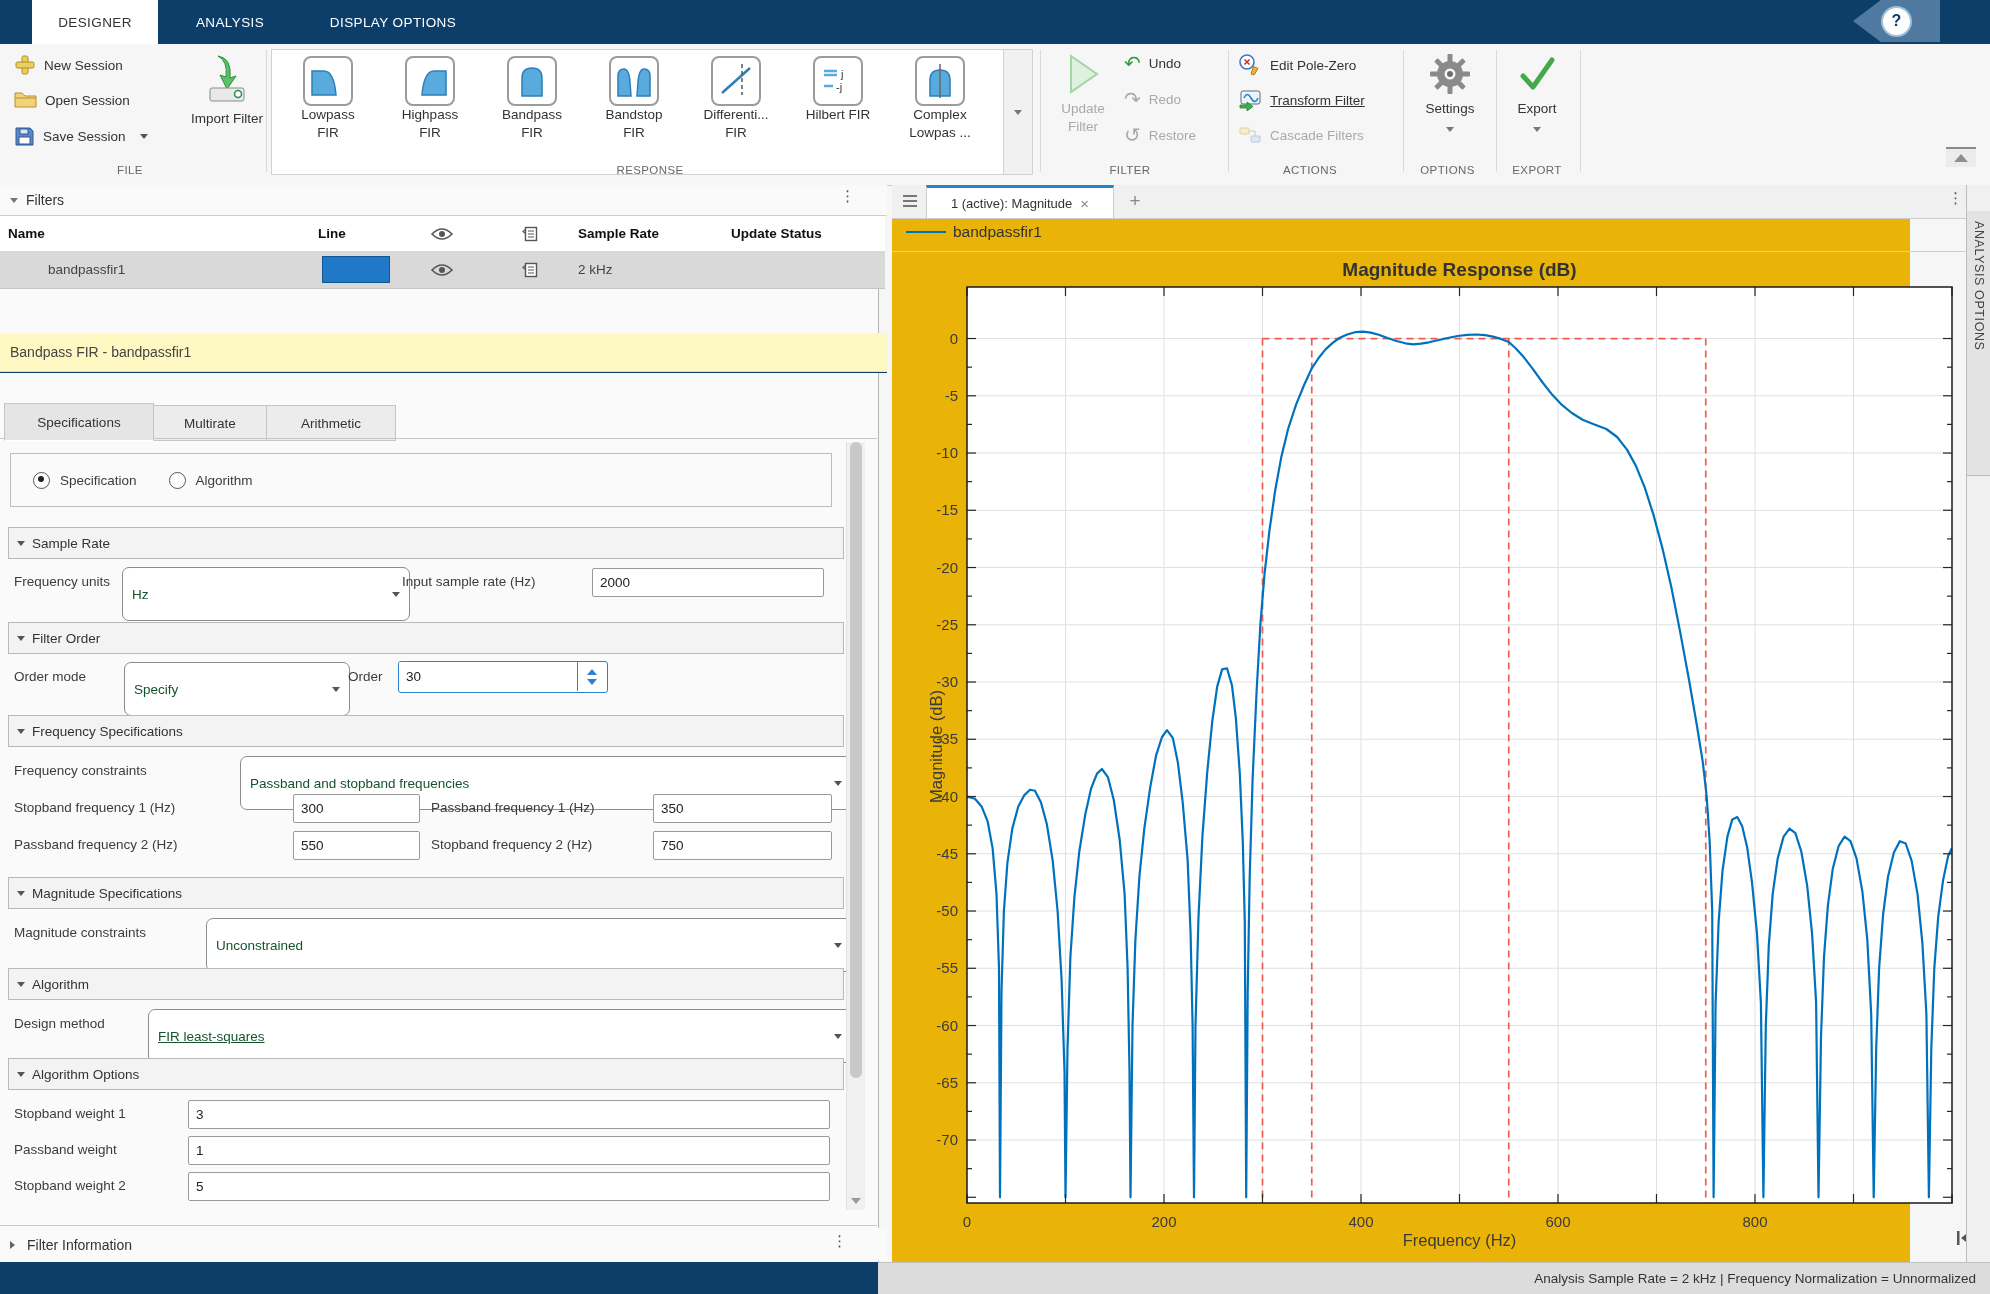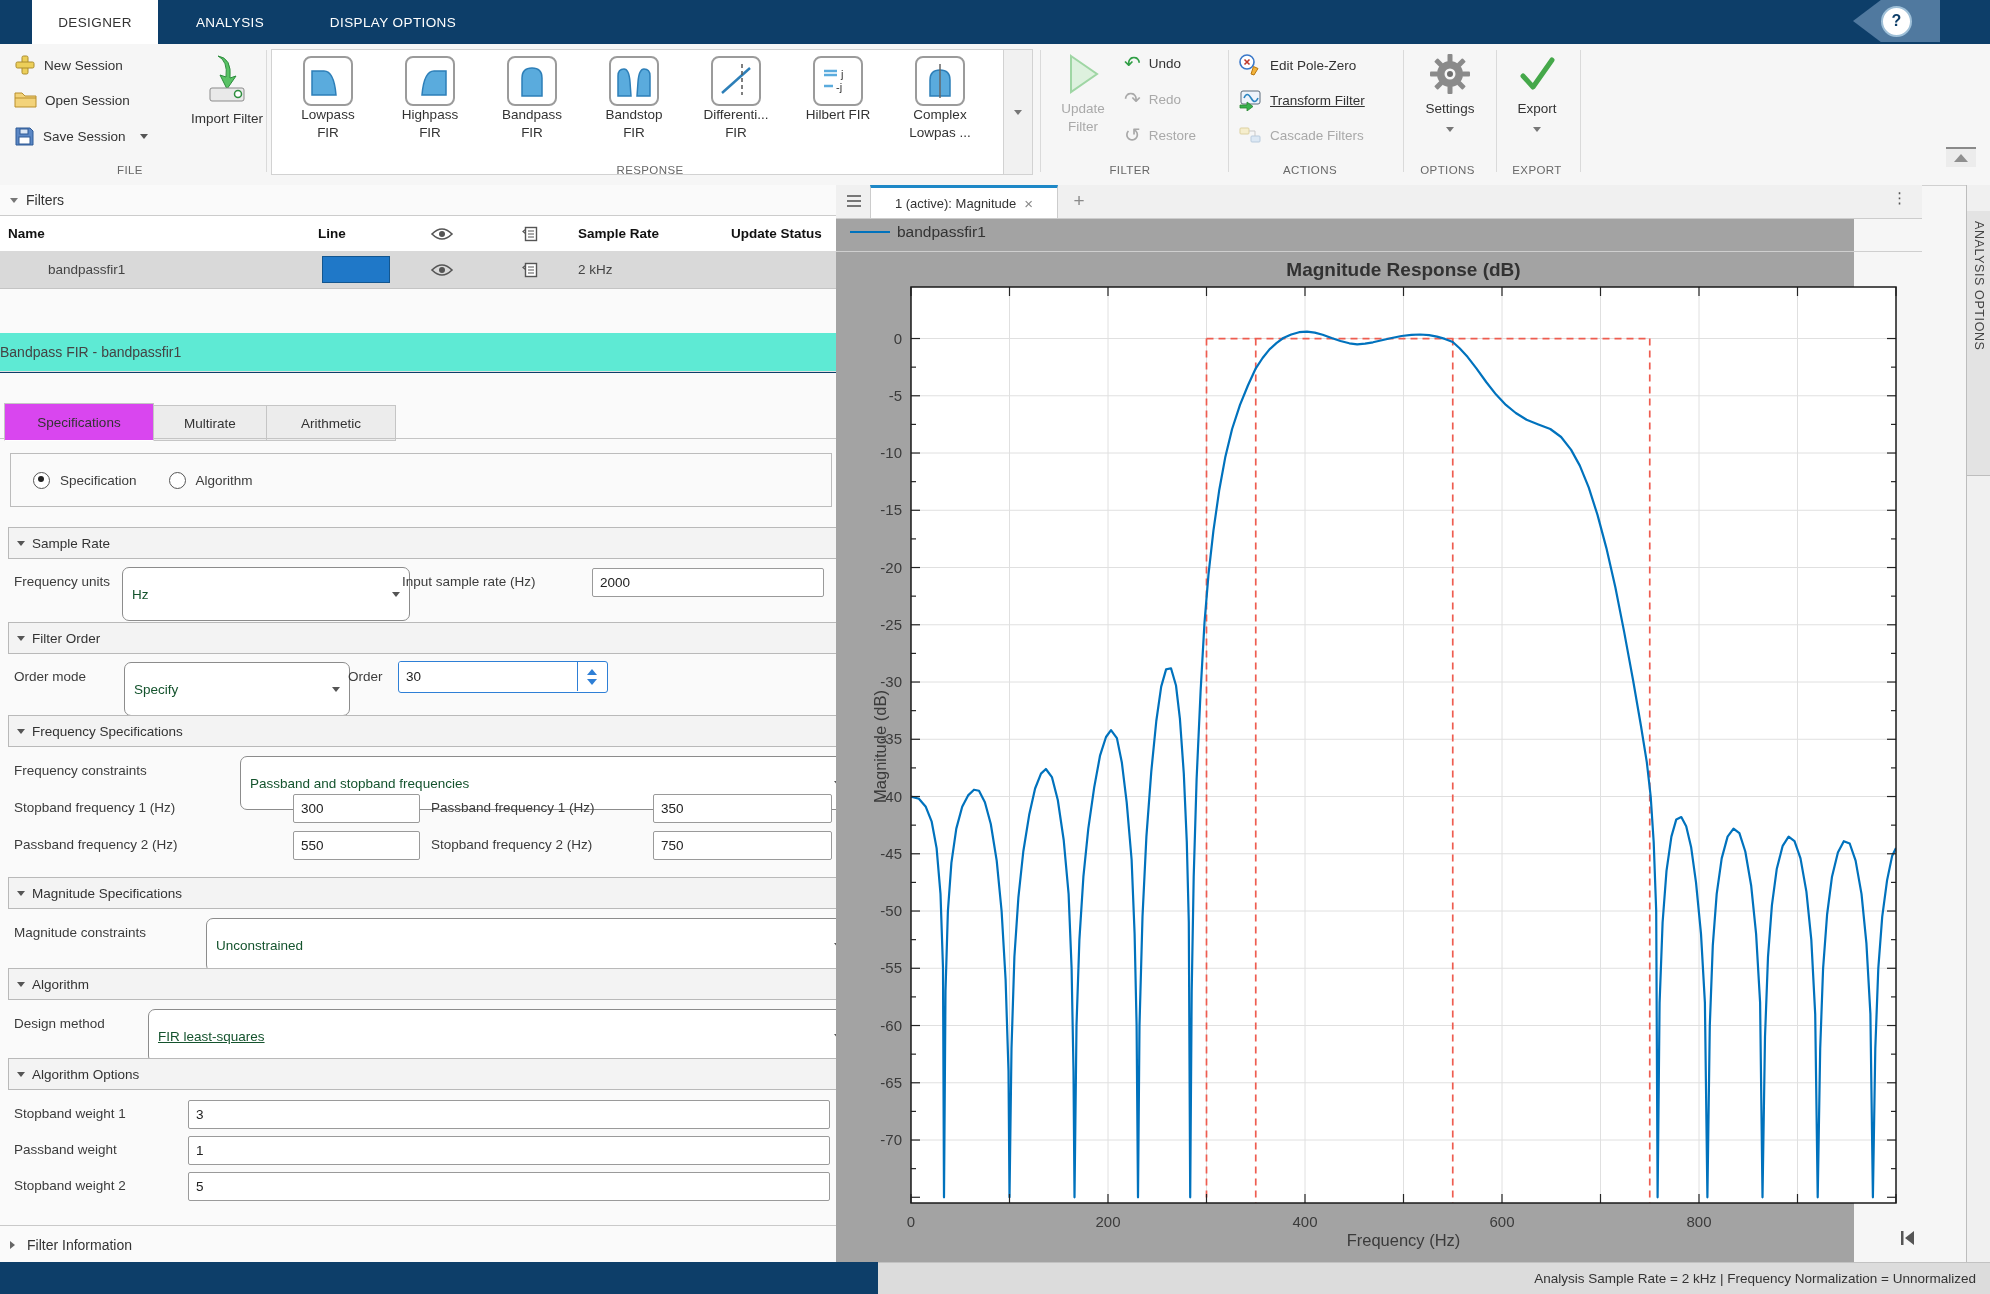--- a/index.html
+++ b/index.html
@@ -26,32 +26,32 @@
   .carr{width:0;height:0;border-top:4px solid transparent;border-bottom:4px solid transparent;border-left:5px solid #666;display:inline-block;}
   .glyphbtn{font-size:20px;line-height:20px;}
   
   .leftpanel{left:0;top:185px;width:878px;height:1077px;background:#fafafa;border-right:1px solid #b5b5b5;}
   .panelhdr{display:flex;align-items:center;gap:8px;padding-left:10px;font-size:14px;color:#333;background:#fafafa;border-bottom:1px solid #d9d9d9;}
   .dots{color:#555;font-size:15px;letter-spacing:0;line-height:5px;text-align:center;cursor:pointer;}
   .thead{font-weight:bold;font-size:13.5px;color:#111;background:#fff;display:flex;align-items:center;padding-left:8px;border-right:1px solid #cccccc;border-bottom:1px solid #cccccc;border-top:1px solid #cccccc;}
   .tcell{font-size:13.5px;color:#444;background:#d9d9d9;display:flex;align-items:center;padding-left:8px;border-right:1px solid #c4c4c4;border-bottom:1px solid #c4c4c4;}
   .navybar{background:#0d3e69;color:#fff;display:flex;align-items:center;gap:9px;padding-left:10px;font-size:14px;}
   .ptab{display:flex;align-items:center;justify-content:center;font-size:13.5px;color:#333;background:#ececec;border:1px solid #c5c5c5;cursor:pointer;}
-  .ptab.active{background:#d946ef;border-bottom:1px solid #fff;}
+  .ptab.active{background:#e5e5e5;border-bottom:1px solid #fff;}
   .groupbox{border:1px solid #bcbcbc;background:#fafafa;}
   .radio{width:15px;height:15px;border-radius:50%;border:1.5px solid #555;background:#fff;display:inline-block;position:relative;}
   .radio.sel::after{content:"";position:absolute;left:3.5px;top:3.5px;width:6px;height:6px;border-radius:50%;background:#222;}
   .sechdr{border:1px solid #b9b9b9;background:#f3f3f3;display:flex;align-items:center;gap:7px;padding-left:8px;font-size:13.5px;color:#333;}
   .lbl{font-size:13.5px;color:#3c3c3c;}
   .dd{background:#fff;border:1px solid #8c8c8c;border-radius:7px;display:flex;align-items:center;justify-content:space-between;padding:11px 9px;font-size:13.5px;color:#14532d;cursor:pointer;}
   .inp{background:#fff;border:1px solid #9a9a9a;border-radius:2px;font-size:13.5px;color:#222;padding:0 7px;font-family:"Liberation Sans",sans-serif;box-sizing:border-box;}
   .scrolltrack{background:#f0f0f0;border-left:1px solid #e2e2e2;}
   .scrollthumb{background:#c9c9c9;border-radius:7px;}
   
-  .rightpanel{left:836px;top:185px;width:1018px;height:1077px;background:#a3a3a3;}
+  .rightpanel{left:892px;top:185px;width:1018px;height:1077px;background:#eab308;}
   .plottabbar{left:0;top:0;width:1086px;height:33px;background:#f0f0f0;border-bottom:1px solid #ccc;}
   .plottab{background:#fff;border-left:1px solid #ccc;border-right:1px solid #ccc;border-top:3px solid #1e88c7;display:flex;align-items:center;gap:8px;justify-content:center;font-size:13px;color:#333;}
   .grid{stroke:#e0e0e0;stroke-width:1;}
   .tick{stroke:#262626;stroke-width:1.2;}
   .xt{font-size:15px;fill:#3b3b3b;text-anchor:middle;font-family:"Liberation Sans",sans-serif;}
   .yt{font-size:15px;fill:#3b3b3b;text-anchor:end;font-family:"Liberation Sans",sans-serif;}
   .charttitle{font-size:19px;font-weight:bold;color:#323232;text-align:center;}
   .axlabel{font-size:16.5px;color:#3b3b3b;text-align:center;}
   
   .statusleft{left:0;top:1262px;width:878px;height:32px;background:#0d3e69;}
@@ -311,21 +311,21 @@
       </div>
     <div class="abs tcell" style="left:723px;top:66px;width:154px;height:37px;border-right:none;">
         <span></span>
       </div>
 
     <div class="abs navybar" style="left:0;top:115px;width:877px;height:33px;margin-top:40px;">
       <span class="car" style="border-top-color:#fff;"></span>
       <span>Parameters</span>
       <span class="dots abs" style="left:840px;top:9px;color:#fff;">⋮</span>
     </div>
-    <div class="abs" style="left:0;top:148px;width:877px;height:38px;background:#5eead4;border-bottom:1px solid #e0e0e0;display:flex;align-items:center;padding-left:0;font-size:14px;color:#444;">
+    <div class="abs" style="left:0;top:148px;width:877px;height:38px;background:#fef9c3;border-bottom:1px solid #e0e0e0;display:flex;align-items:center;padding-left:10px;font-size:14px;color:#444;">
       <span>Bandpass FIR - bandpassfir1</span>
     </div>
 
     <div class="abs ptab active" style="left:4px;top:218px;width:148px;height:36px;z-index:2;">
         <span>Specifications</span>
       </div>
     <div class="abs ptab" style="left:152px;top:220px;width:114px;height:34px;">
         <span>Multirate</span>
       </div>
     <div class="abs ptab" style="left:266px;top:220px;width:128px;height:34px;">

